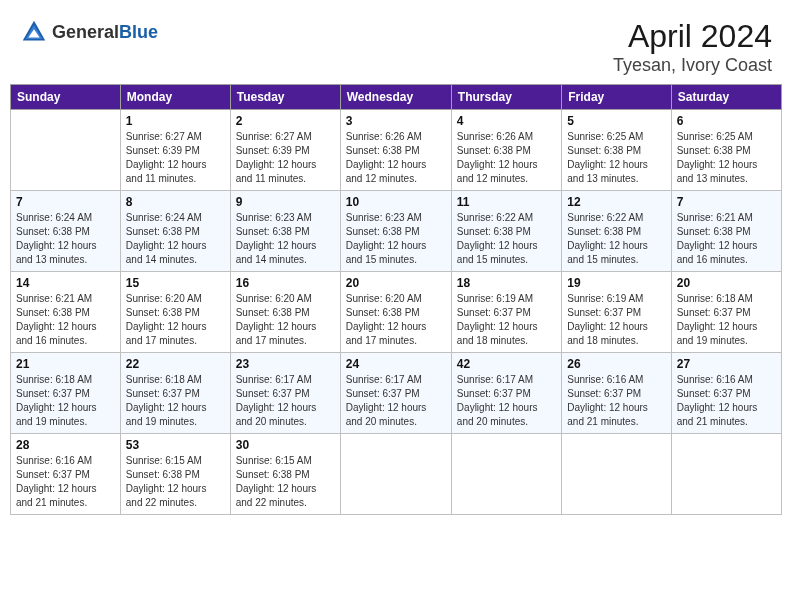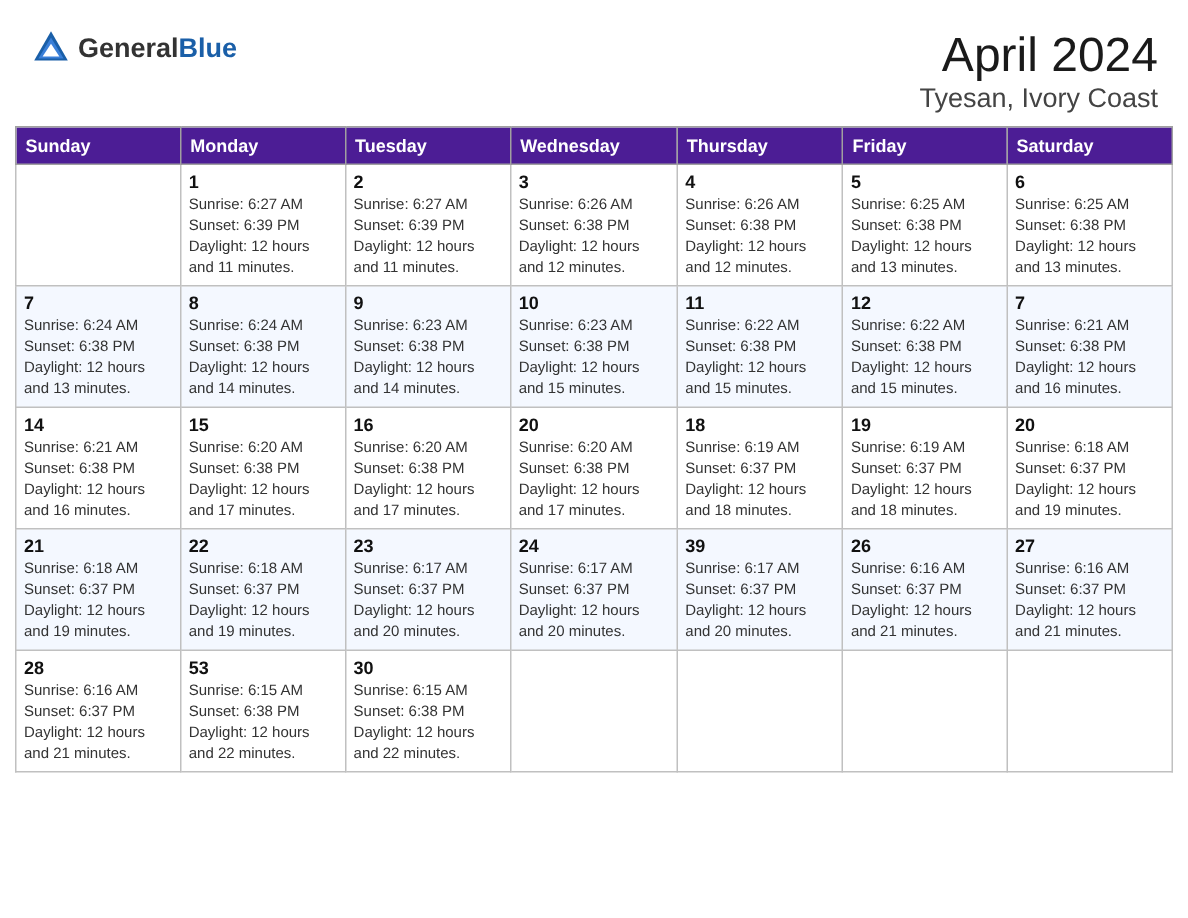--- a/index.html
+++ b/index.html
@@ -288,21 +288,21 @@
 and 20 minutes.</div>
         </td>
         <td>
           <span class="day-number">24</span>
           <div class="day-info" style="white-space: pre-line;">Sunrise: 6:17 AM
 Sunset: 6:37 PM
 Daylight: 12 hours
 and 20 minutes.</div>
         </td>
         <td>
-          <span class="day-number">39</span>
+          <span class="day-number">42</span>
           <div class="day-info" style="white-space: pre-line;">Sunrise: 6:17 AM
 Sunset: 6:37 PM
 Daylight: 12 hours
 and 20 minutes.</div>
         </td>
         <td>
           <span class="day-number">26</span>
           <div class="day-info" style="white-space: pre-line;">Sunrise: 6:16 AM
 Sunset: 6:37 PM
 Daylight: 12 hours

